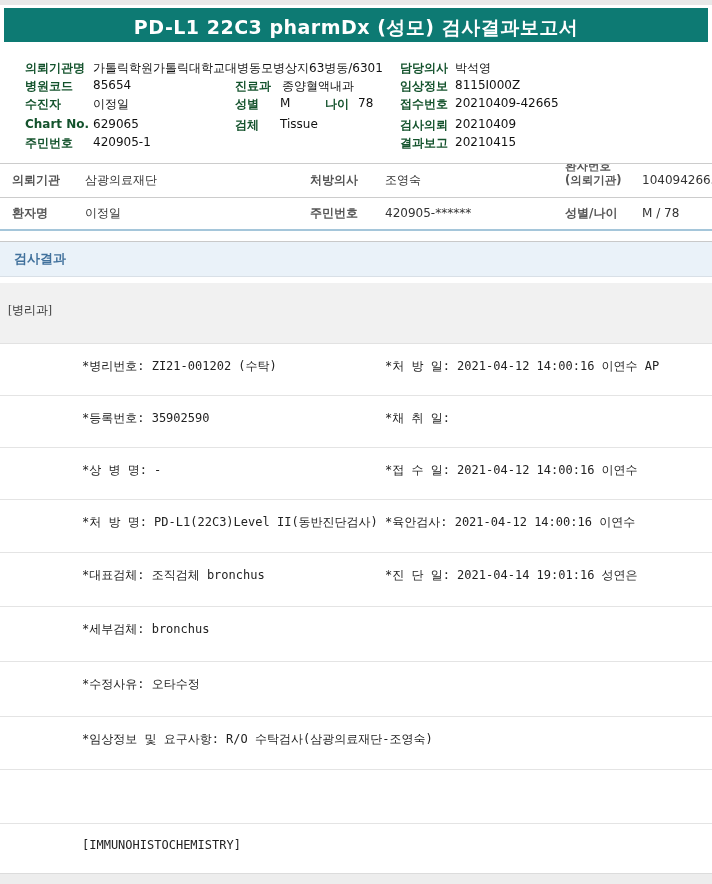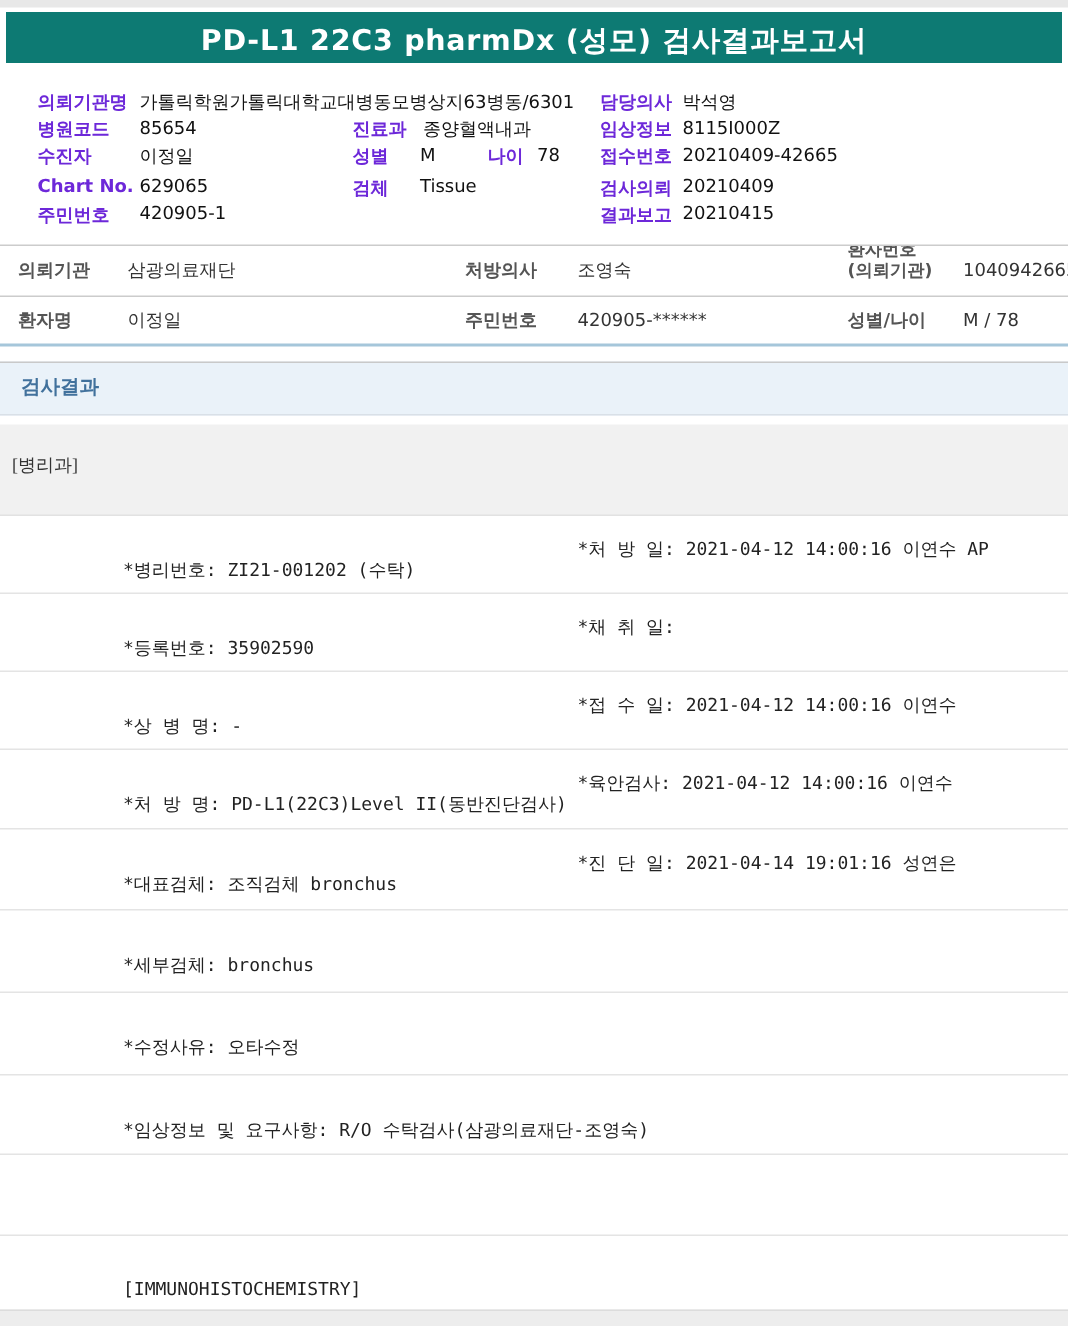--- a/index.html
+++ b/index.html
@@ -3,21 +3,21 @@
 <meta charset="utf-8">
 <style>
   html,body{margin:0;padding:0;background:#fff;}
   .page{position:relative;width:712px;height:884px;background:#ffffff;
         font-family:"DejaVu Sans","Liberation Sans",sans-serif;overflow:hidden;}
   .abs{position:absolute;}
   .topstrip{left:0;top:0;width:712px;height:5px;background:#e8e8e8;}
   .titlebar{left:4px;top:8px;width:704px;height:34px;background:#0d7a73;}
   .titlebar .t{display:block;text-align:center;line-height:38px;color:#ffffff;
                font-weight:bold;font-size:19px;letter-spacing:.5px;white-space:nowrap;}
-  .il{font-size:12px;font-weight:bold;color:#6d28d9;white-space:nowrap;}
+  .il{font-size:12px;font-weight:bold;color:#14532d;white-space:nowrap;}
   .iv{font-size:12px;color:#111;white-space:nowrap;}
   .hline{height:1px;background:#cccccc;left:0;width:712px;}
   .blueline{left:0;top:229px;width:712px;height:2px;background:#a5c6da;}
   .tl{font-size:12px;font-weight:bold;color:#555;white-space:nowrap;line-height:33px;}
   .tv{font-size:12px;color:#333;white-space:nowrap;line-height:33px;}
   .tl2,.tv2{line-height:31px;}
   .cliplbl{left:565px;top:164px;height:32px;width:90px;overflow:hidden;}
   .cliplbl .l1{display:block;margin-top:-5px;line-height:14px;font-size:11.5px;font-weight:bold;color:#555;}
   .cliplbl .l2{display:block;line-height:14px;font-size:11.5px;font-weight:bold;color:#555;}
   .secbar{left:0;top:241px;width:712px;height:36px;background:#eaf2f9;
@@ -25,21 +25,21 @@
   .secbar .t{position:absolute;left:14px;top:0;line-height:34px;font-size:13px;
              font-weight:bold;color:#41719c;}
   .deptband{left:0;top:283px;width:712px;height:61px;background:#f1f1f1;
             border-bottom:1px solid #e2e2e2;box-sizing:border-box;font-family:Liberation Serif, serif;}
   .deptband .t{position:absolute;left:8px;top:19px;font-size:12px;color:#333;}
   .rows{left:0;top:344px;width:712px;}
   .rrow{position:relative;border-bottom:1px solid #e4e4e4;box-sizing:border-box;}
   .rrow.last{border-bottom:none;}
   .rl,.rr{position:absolute;top:14px;font-family:"DejaVu Sans Mono","DejaVu Sans",monospace;
           font-size:12px;color:#222;white-space:nowrap;}
-  .rl{left:82px;margin-top:14px;}
+  .rl{left:82px;}
   .rr{left:385px;}
   .bottomstrip{left:0;top:873px;width:712px;height:11px;background:#ededed;
                border-top:1px solid #dcdcdc;box-sizing:border-box;}
 </style>
 </head>
 <body>
 
 <div class="page">
 
   <div class="abs topstrip"></div>

